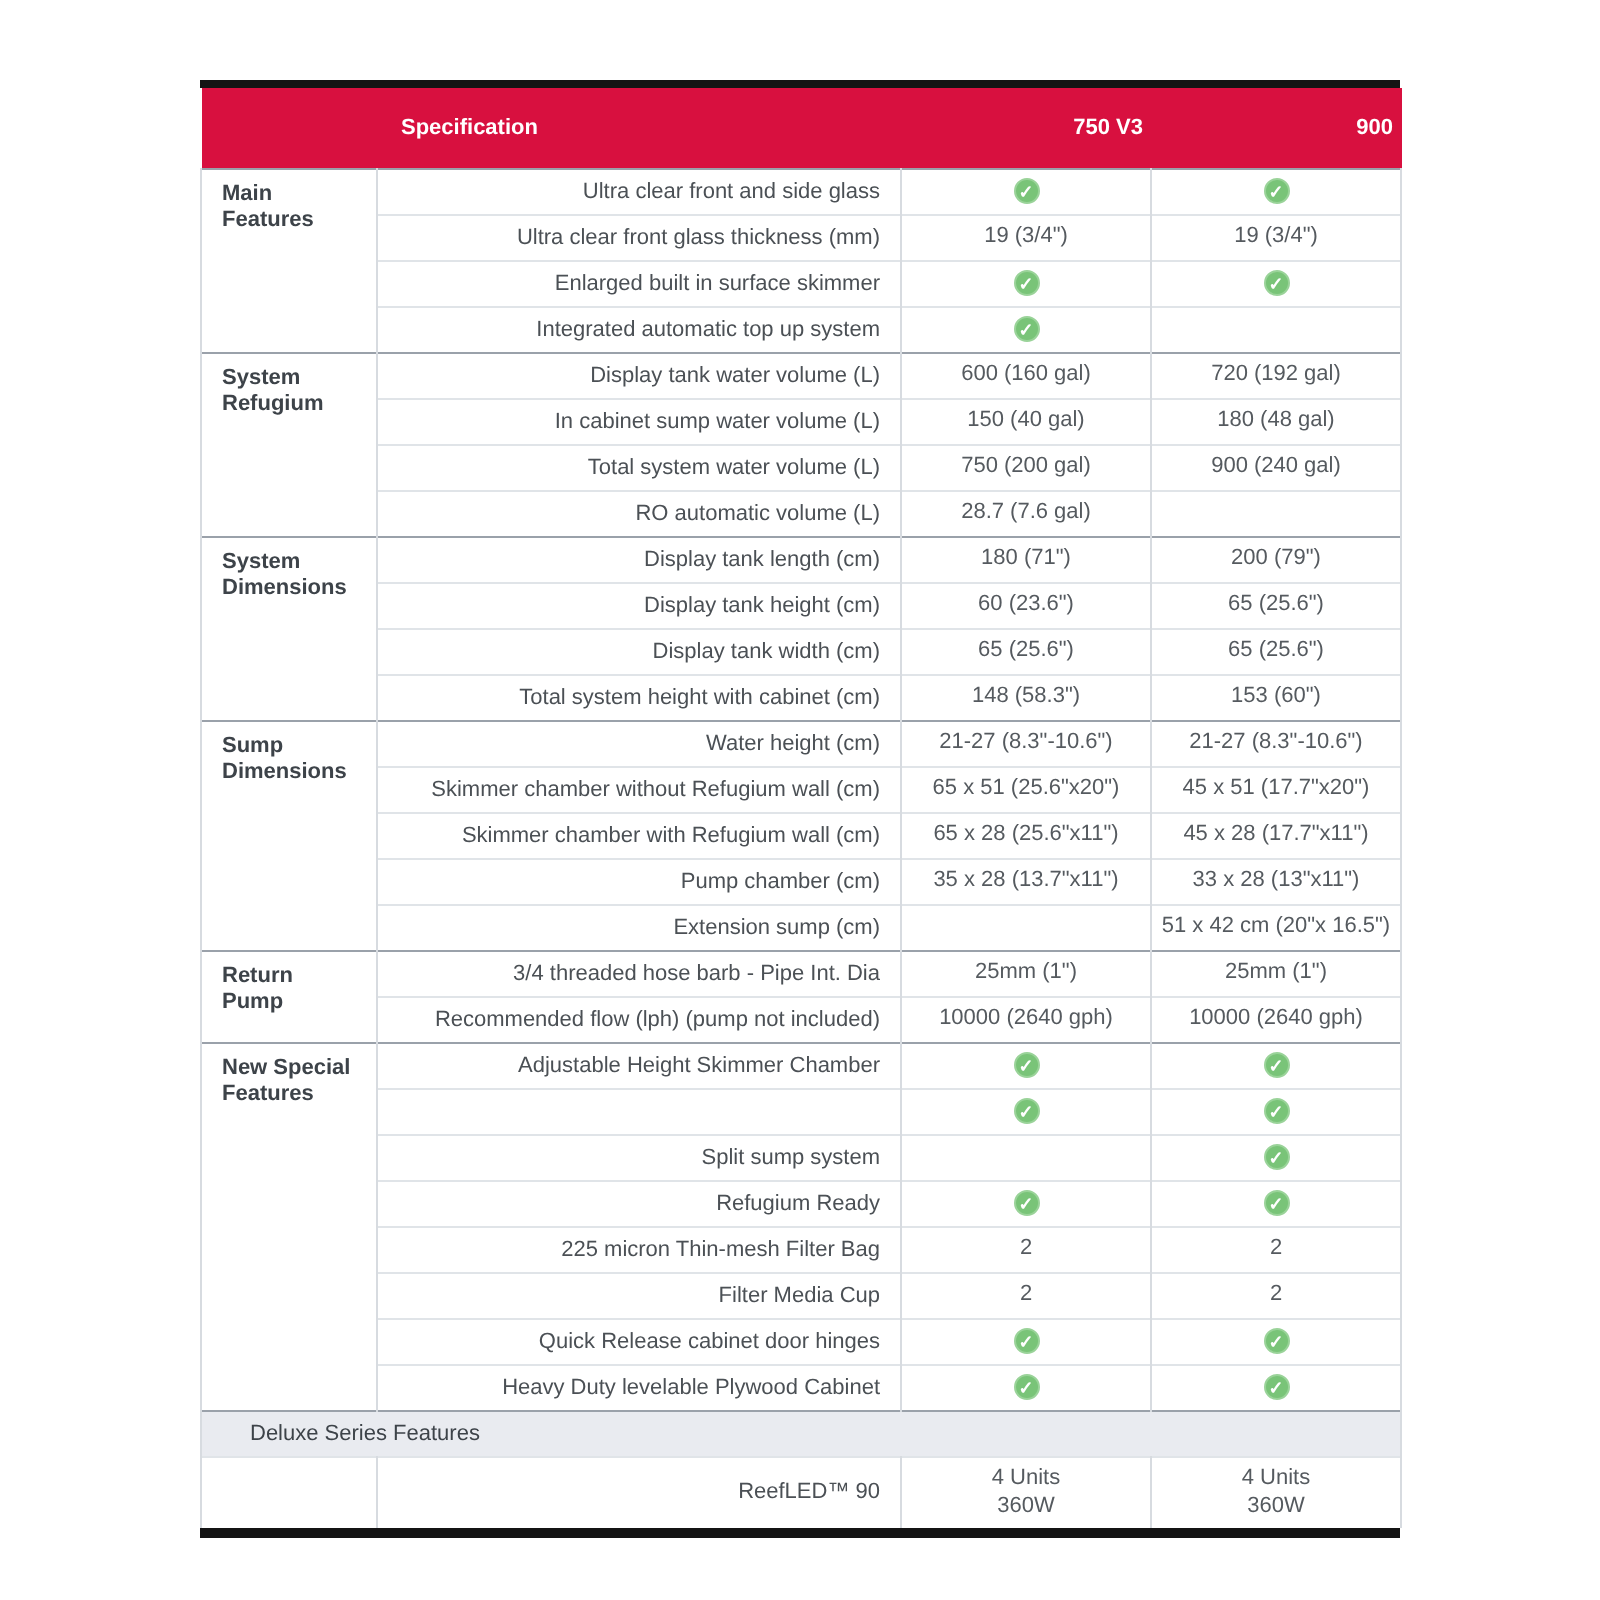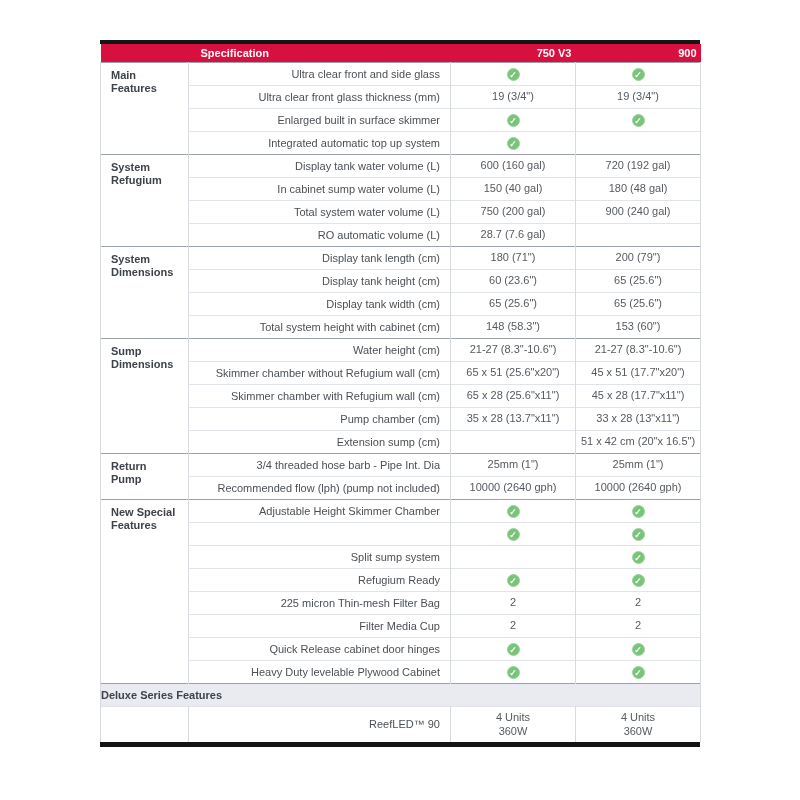--- a/index.html
+++ b/index.html
@@ -11,42 +11,42 @@
     border-bottom:5px solid #141414;
   }
   table { border-collapse:collapse; width:600px; table-layout:fixed; }
   col.c-cat  { width:88px; }
   col.c-spec { width:262px; }
   col.c-v1   { width:125px; }
   col.c-v2   { width:125px; }
 
   thead th {
     background:#D8103F; color:#ffffff; font-size:11px; font-weight:bold;
-    height:18px; padding:0 12px; border:none;
+    height:40px; padding:0 12px; border:none;
   }
   thead th.h-spec { text-align:left; }
   thead th.h-val  { text-align:right; padding:0 4px; }
 
   tbody td {
     font-size:11px; color:#555a5f; height:23px; padding:3px 10px;
     border-left:1px solid #d7dbe0; border-right:1px solid #d7dbe0;
     border-top:1px solid #e0e4e8;
     background:#ffffff; vertical-align:middle;
   }
   tbody tr.group-start > td { border-top:1px solid #9aa1aa;margin-left:48px; }
   td.cat {
     font-weight:bold; color:#3d4349; vertical-align:top;
     padding-top:6px; line-height:1.25;
   }
   td.lbl { text-align:right; color:#4b5055; }
   td.val { text-align:center; white-space:pre-line; line-height:1.35; padding:3px 4px; }
 
   tr.section-row td {
-    background:#e9ebf0; font-weight:bold; color:#3d4349;
-    text-align:left; padding-left:0; height:23px;
+    background:#e9ebf0; font-weight:normal; color:#3d4349;
+    text-align:left; padding-left:24px; height:23px;
     border-top:1px solid #9aa1aa;
   }
   tr.tall td { height:34px; }
 
   .check {
     display:inline-block; width:13px; height:13px; border-radius:50%;
     background:#79c478; border:1px solid #9ad399;
     color:#ffffff; font-size:9px; font-weight:bold;
     line-height:13px; text-align:center; vertical-align:middle;
   }

